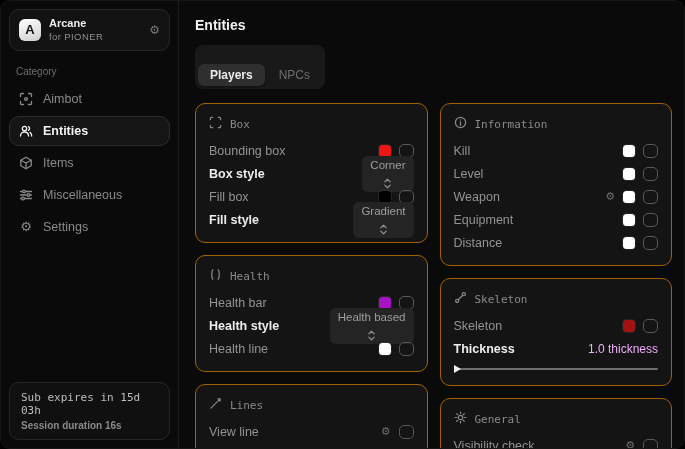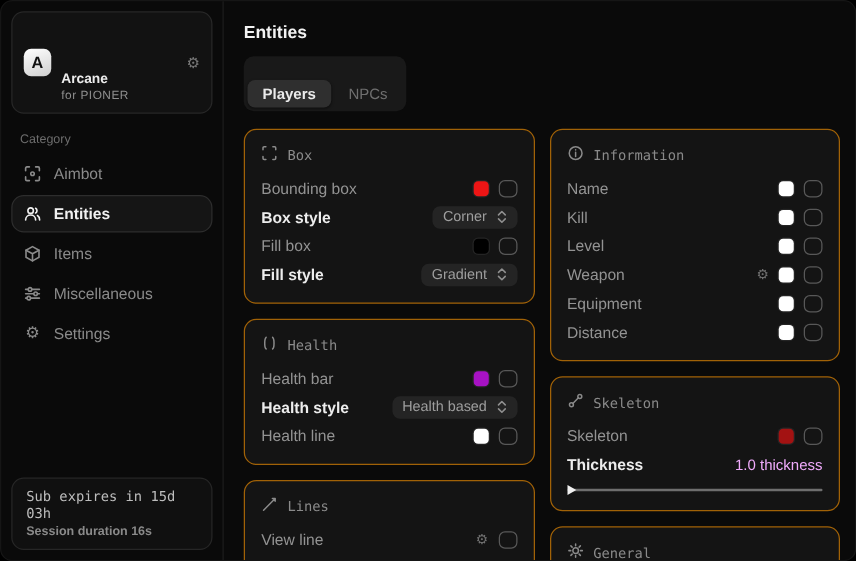--- a/index.html
+++ b/index.html
@@ -7,21 +7,21 @@
   .app{position:absolute;inset:0;background:#0a0a0a;border:1px solid #161616;border-radius:10px;
     display:flex;box-sizing:border-box;}
   
   .sidebar{width:178px;box-sizing:border-box;padding:8px;display:flex;flex-direction:column;
     border-right:1px solid #1c1c1c;}
   .brand{display:flex;align-items:center;gap:8px;border:1px solid #272727;background:#121212;
     border-radius:10px;padding:7px 9px;}
   .logo{width:22px;height:22px;border-radius:6px;background:linear-gradient(160deg,#ffffff,#cfcfcf);
     color:#111;font-weight:bold;font-size:13px;display:flex;align-items:center;justify-content:center;}
   .brand-text{display:flex;flex-direction:column;line-height:1.25;}
-  .brand-title{font-size:11px;font-weight:bold;color:#ececec;margin-top:40px;}
+  .brand-title{font-size:11px;font-weight:bold;color:#ececec;}
   .brand-sub{font-size:9.5px;color:#8f8f8f;letter-spacing:.4px;}
   .brand-gear{margin-left:auto;color:#777;font-size:12px;font-family:"DejaVu Sans",sans-serif;cursor:pointer;}
   .cat-label{font-size:10px;color:#6d6d6d;margin:15px 7px 7px;}
   .nav{display:flex;flex-direction:column;gap:2px;}
   .nav-item{display:flex;align-items:flex-start;gap:10px;padding:7px 9px;border:1px solid transparent;
     border-radius:10px;color:#8a8a8a;font-size:12.5px;cursor:pointer;}
   .nav-item.active{border-color:#2d2d2d;background:#151515;color:#f1f1f1;font-weight:600;}
   .nav-icon{width:14px;height:14px;display:flex;align-items:center;justify-content:center;flex:none;}
   .nav-icon svg{stroke:currentColor;fill:none;stroke-width:1.3;stroke-linecap:round;stroke-linejoin:round;}
   .gear-glyph{font-family:"DejaVu Sans",sans-serif;font-size:13px;line-height:1;}
@@ -43,21 +43,21 @@
   .panel-head svg{stroke:#8a8a8a;fill:none;stroke-width:1.3;stroke-linecap:round;stroke-linejoin:round;}
   .row{display:flex;align-items:center;height:23px;}
   .row-label{font-size:12.5px;color:#939393;}
   .row-label.strong{color:#ececec;font-weight:600;}
   .controls{margin-left:auto;display:flex;align-items:center;gap:8px;}
   .swatch{width:12px;height:12px;border-radius:3.5px;box-shadow:0 0 0 1px rgba(255,255,255,.07);cursor:pointer;flex:none;}
   .checkbox{width:15px;height:14px;border:1.5px solid #585858;border-radius:5px;box-sizing:border-box;
     background:transparent;cursor:pointer;flex:none;}
   .mini-gear{color:#6f6f6f;font-size:11px;font-family:"DejaVu Sans",sans-serif;cursor:pointer;line-height:1;}
   .dropdown{display:flex;align-items:center;gap:7px;background:#242424;border-radius:6px;
-    padding:3px 8px;color:#9e9e9e;font-size:11.5px;cursor:pointer;}
+    padding:3px 8px;color:#9e9e9e;font-size:11.5px;cursor:pointer;flex-direction:column;}
   .dd-icon svg{stroke:#8f8f8f;fill:none;stroke-width:1.4;stroke-linecap:round;stroke-linejoin:round;display:block;}
   .value-text{margin-left:auto;font-size:12px;color:#f0abfc;}
   
   .slider-thin{position:relative;height:10px;margin-top:4px;cursor:pointer;}
   .slider-thin .track{position:absolute;top:4px;left:0;right:0;height:2px;background:#6e6e6e;border-radius:1px;}
   .slider-thin .thumb{position:absolute;top:1px;left:0;width:0;height:0;
     border-top:4px solid transparent;border-bottom:4px solid transparent;border-left:7px solid #f0f0f0;}
 </style>
 </head>
 <body>
@@ -263,27 +263,20 @@
           <div class="panel-head">
             <span>
               <svg width="13" height="13" viewBox="0 0 14 14">
                   <circle cx="7" cy="7" r="5.5"></circle>
                   <path d="M7 6.3V10M7 4.1v.1"></path>
                 </svg>
             </span>
             <span>Information</span>
           </div>
           <div class="row">
-            <span class="row-label">Name</span>
-            <span class="controls">
-              <span class="swatch" style="background: rgb(255, 255, 255);"></span>
-              <span class="checkbox"></span>
-            </span>
-          </div>
-          <div class="row">
             <span class="row-label">Kill</span>
             <span class="controls">
               <span class="swatch" style="background: rgb(255, 255, 255);"></span>
               <span class="checkbox"></span>
             </span>
           </div>
           <div class="row">
             <span class="row-label">Level</span>
             <span class="controls">
               <span class="swatch" style="background: rgb(255, 255, 255);"></span>

